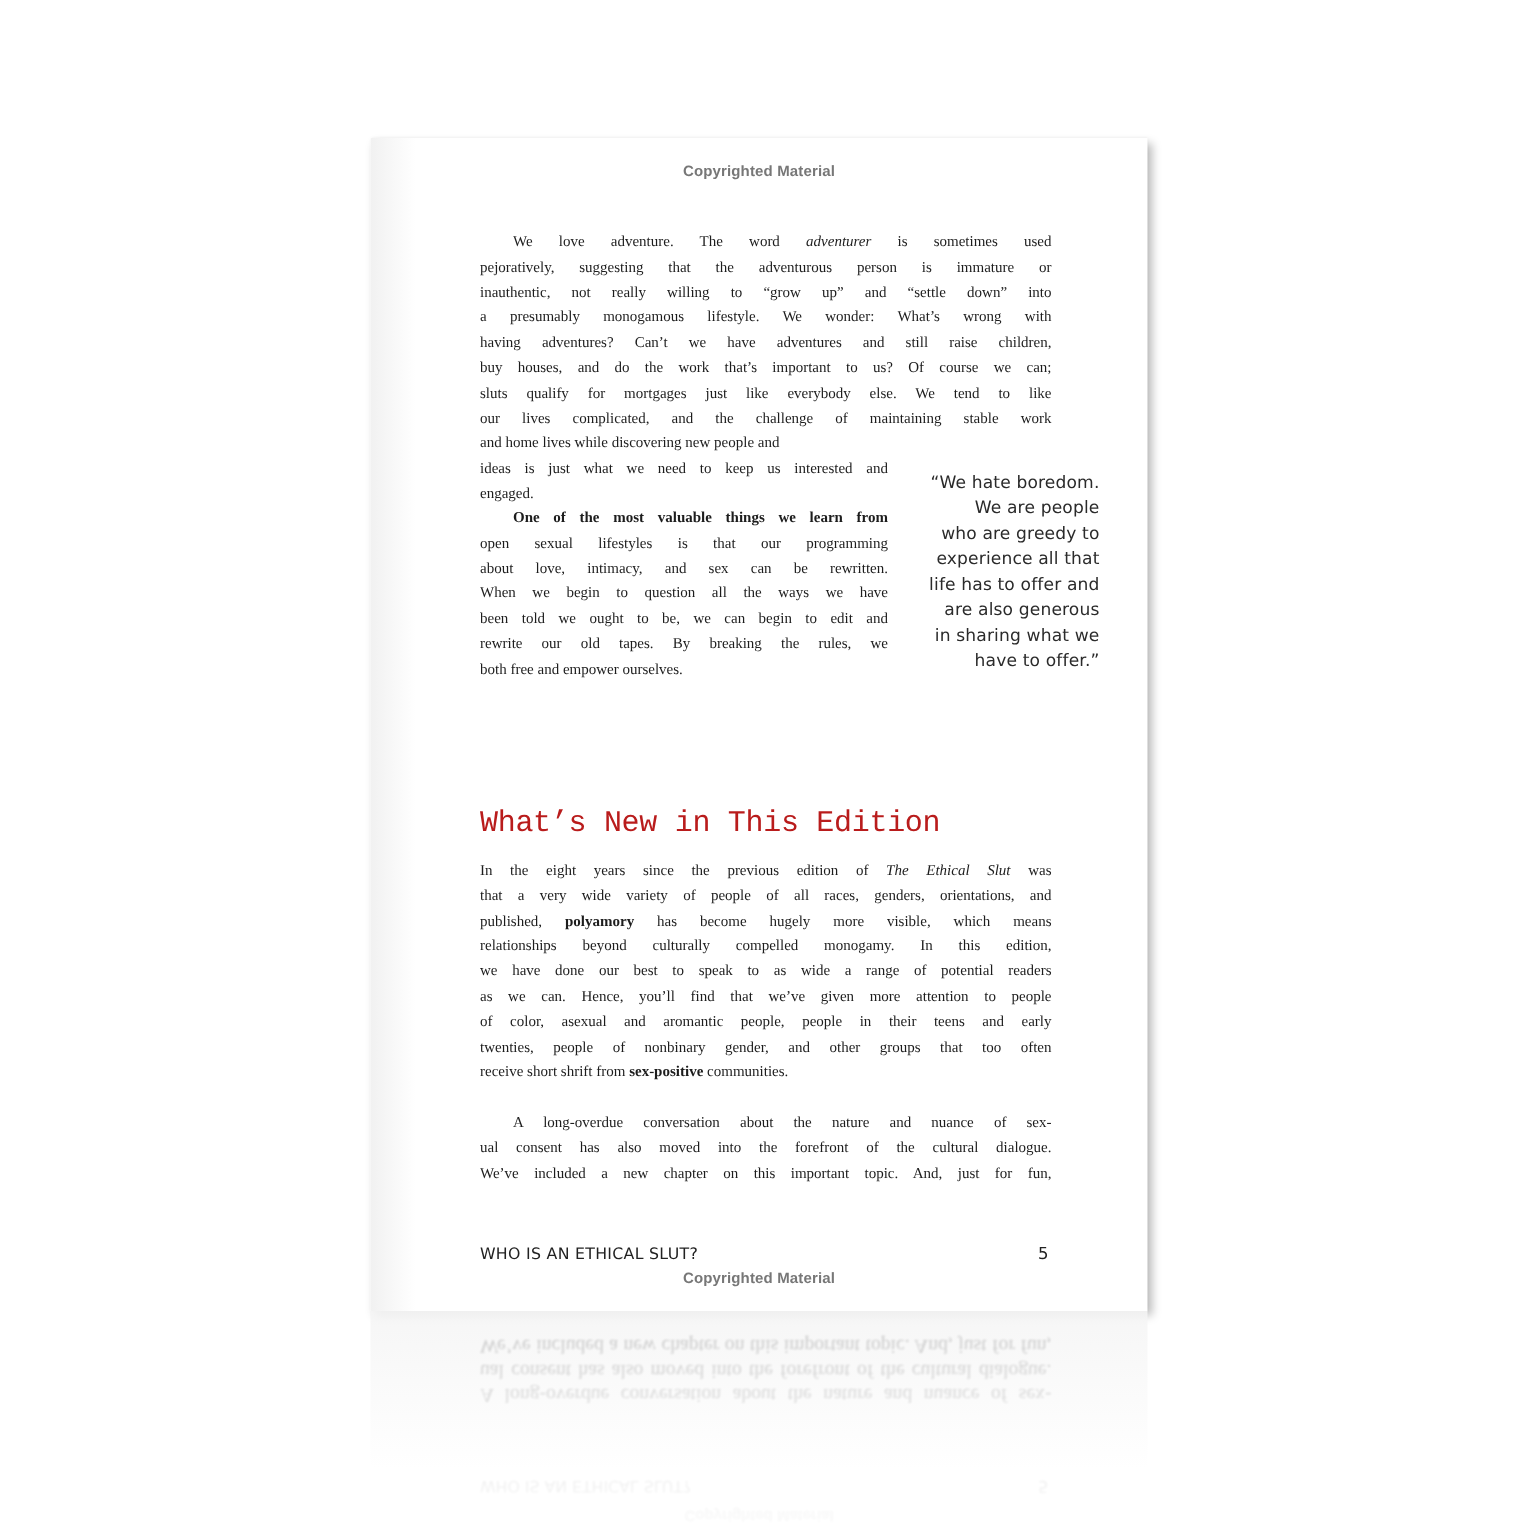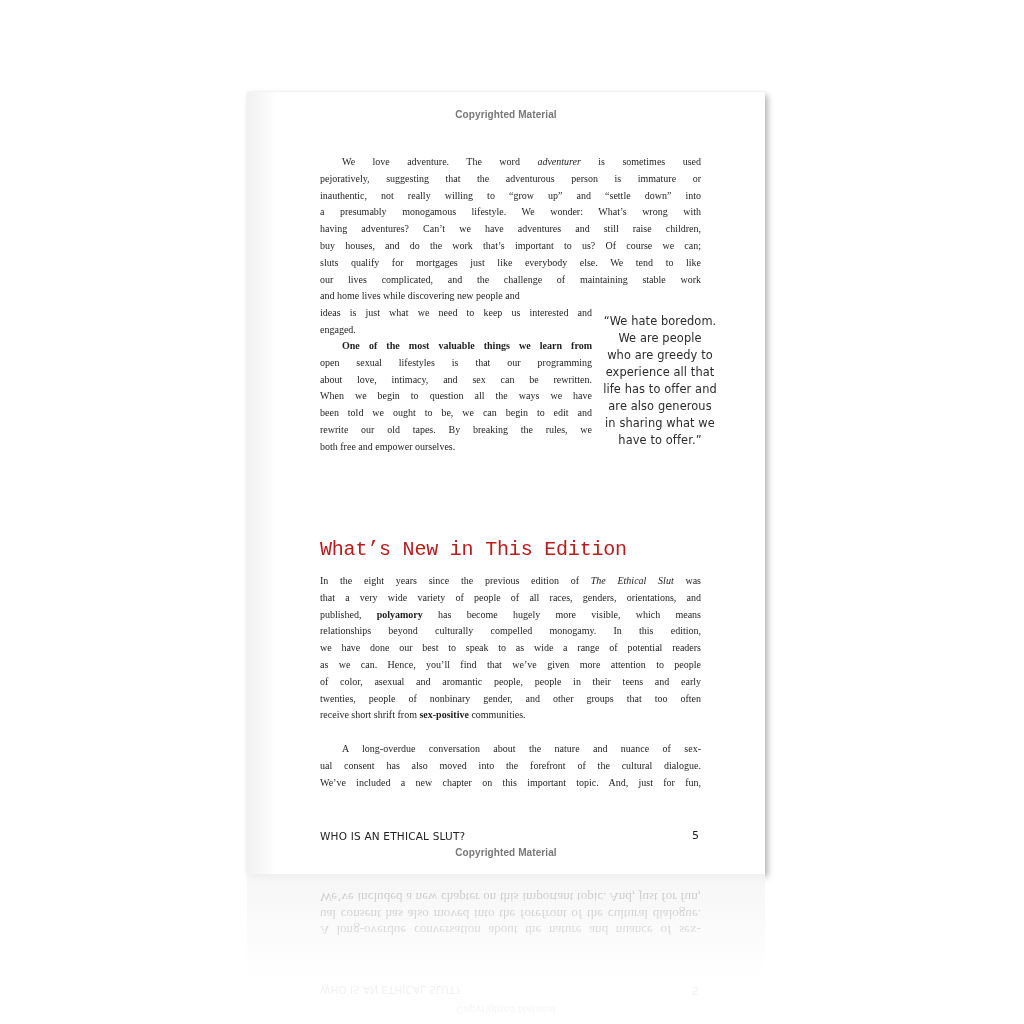--- a/index.html
+++ b/index.html
@@ -61,21 +61,21 @@
 
     .col-narrow {
       width: 272px;
     }
 
     .pullquote {
       position: absolute;
       left: 340px;
       top: 221px;
       width: 146px;
-      text-align: center;
+      text-align: right;
       font-family: "DejaVu Sans", sans-serif;
       font-size: 11.4px;
       line-height: 17px;
       color: #2b2b2b;
       letter-spacing: 0.1px;
     }
     .pullquote span { display: block; white-space: nowrap; }
 
     .heading {
       position: absolute;

